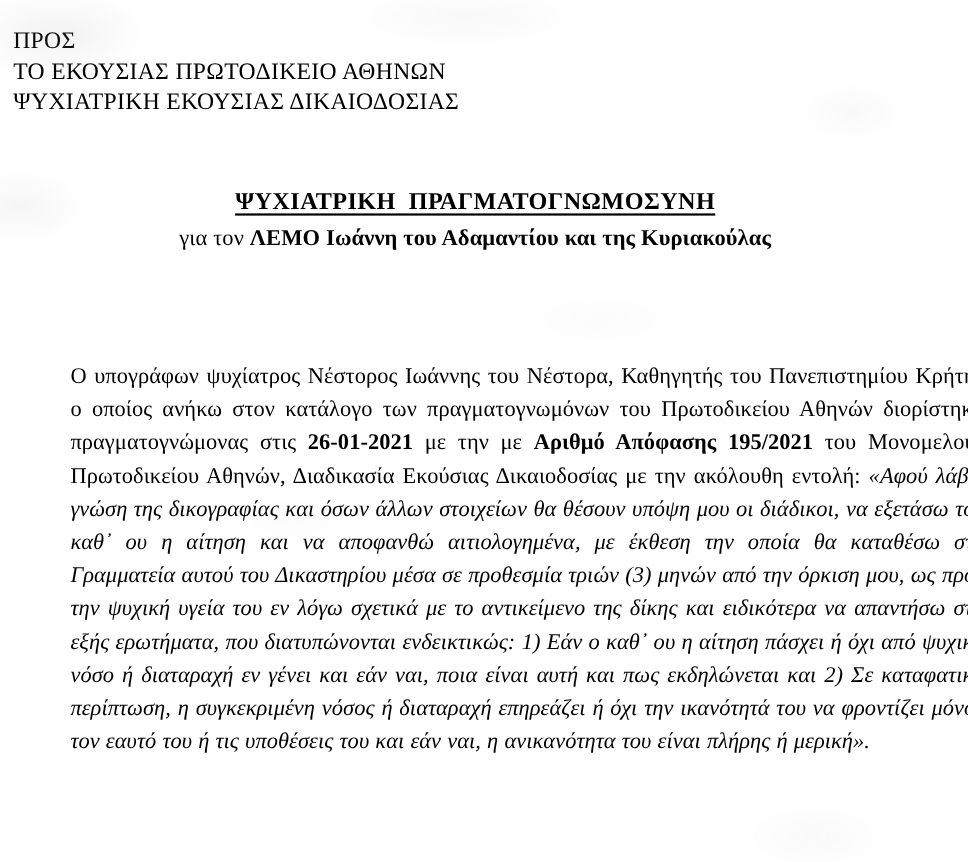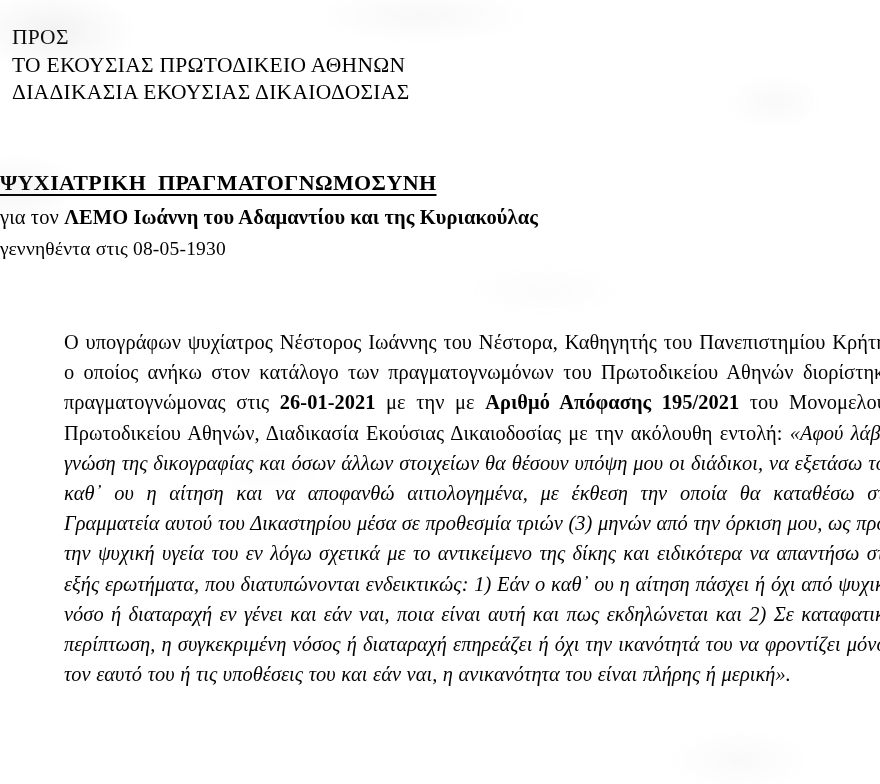--- a/index.html
+++ b/index.html
@@ -54,20 +54,21 @@
     letter-spacing: 0.3px;
     white-space: nowrap;
   }
 
   
   .title-block {
     position: absolute;
     left: 0;
     right: 16px;
     top: 168px;
+    text-align: center;
   }
   .doc-title {
     font-size: 22px;
     font-weight: bold;
     letter-spacing: 0.4px;
     text-decoration: underline;
     text-underline-offset: 4px;
     text-decoration-thickness: 2px;
     line-height: 30px;
     display: inline-block;
@@ -107,30 +108,27 @@
   .body-text .quote { font-style: italic; }
 </style>
 </head>
 <body>
 
 <div class="page">
 
   <div class="addressee">
     <div class="line">ΠΡΟΣ</div>
     <div class="line">ΤΟ ΕΚΟΥΣΙΑΣ ΠΡΩΤΟΔΙΚΕΙΟ ΑΘΗΝΩΝ</div>
-    <div class="line">ΔΙΑΔΙΚΑΣΙΑ ΕΚΟΥΣΙΑΣ ΔΙΚΑΙΟΔΟΣΙΑΣ</div>
+    <div class="line">ΨΥΧΙΑΤΡΙΚΗ ΕΚΟΥΣΙΑΣ ΔΙΚΑΙΟΔΟΣΙΑΣ</div>
   </div>
 
   <div class="title-block">
     <div class="doc-title">ΨΥΧΙΑΤΡΙΚΗ  ΠΡΑΓΜΑΤΟΓΝΩΜΟΣΥΝΗ</div>
     <div class="subject-line">
       <span class="lead">για τον </span><span class="who">ΛΕΜΟ Ιωάννη του Αδαμαντίου και της Κυριακούλας</span>
-    </div>
-    <div class="birth-line">
-      <span>γεννηθέντα στις </span><span>08-05-1930</span>
     </div>
   </div>
 
   <div class="body-text">
     <span>Ο υπογράφων ψυχίατρος Νέστορος Ιωάννης του Νέστορα, Καθηγητής του Πανεπιστημίου Κρήτης ο οποίος ανήκω στον κατάλογο των πραγματογνωμόνων του Πρωτοδικείου Αθηνών διορίστηκα πραγματογνώμονας στις </span><b>26-01-2021</b><span> με την με </span><b>Αριθμό Απόφασης 195/2021</b><span> του Μονομελούς Πρωτοδικείου Αθηνών, Διαδικασία Εκούσιας Δικαιοδοσίας με την ακόλουθη εντολή: </span><i class="quote">«Αφού λάβω γνώση της δικογραφίας και όσων άλλων στοιχείων θα θέσουν υπόψη μου οι διάδικοι, να εξετάσω τον καθ᾽ ου η αίτηση και να αποφανθώ αιτιολογημένα, με έκθεση την οποία θα καταθέσω στη Γραμματεία αυτού του Δικαστηρίου μέσα σε προθεσμία τριών (3) μηνών από την όρκιση μου, ως προς την ψυχική υγεία του εν λόγω σχετικά με το αντικείμενο της δίκης και ειδικότερα να απαντήσω στα εξής ερωτήματα, που διατυπώνονται ενδεικτικώς: 1) Εάν ο καθ᾽ ου η αίτηση πάσχει ή όχι από ψυχική νόσο ή διαταραχή εν γένει και εάν ναι, ποια είναι αυτή και πως εκδηλώνεται και 2) Σε καταφατική περίπτωση, η συγκεκριμένη νόσος ή διαταραχή επηρεάζει ή όχι την ικανότητά του να φροντίζει μόνος τον εαυτό του ή τις υποθέσεις του και εάν ναι, η ανικανότητα του είναι πλήρης ή μερική».</i>
   </div>
 
 </div>
 
 <div class="scan-noise"></div>

